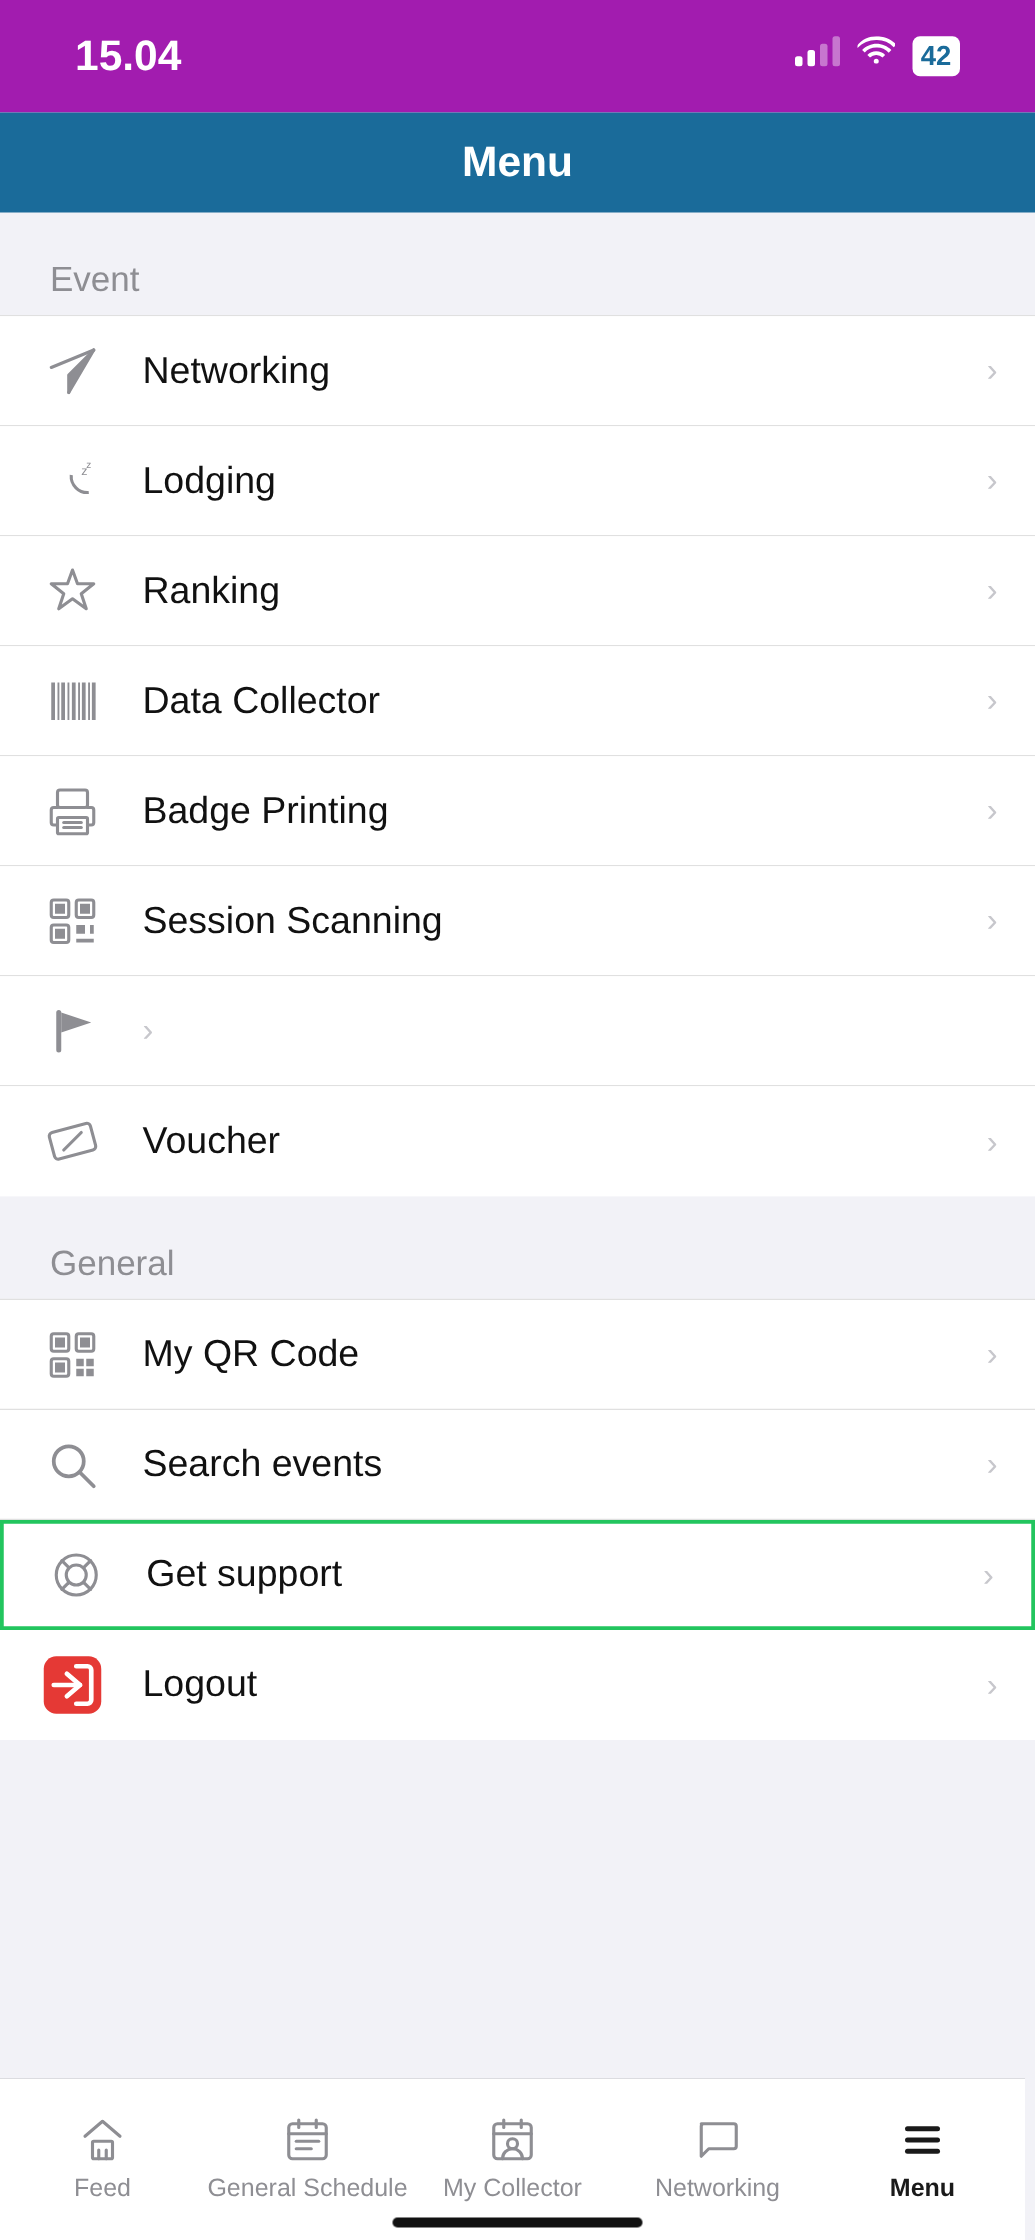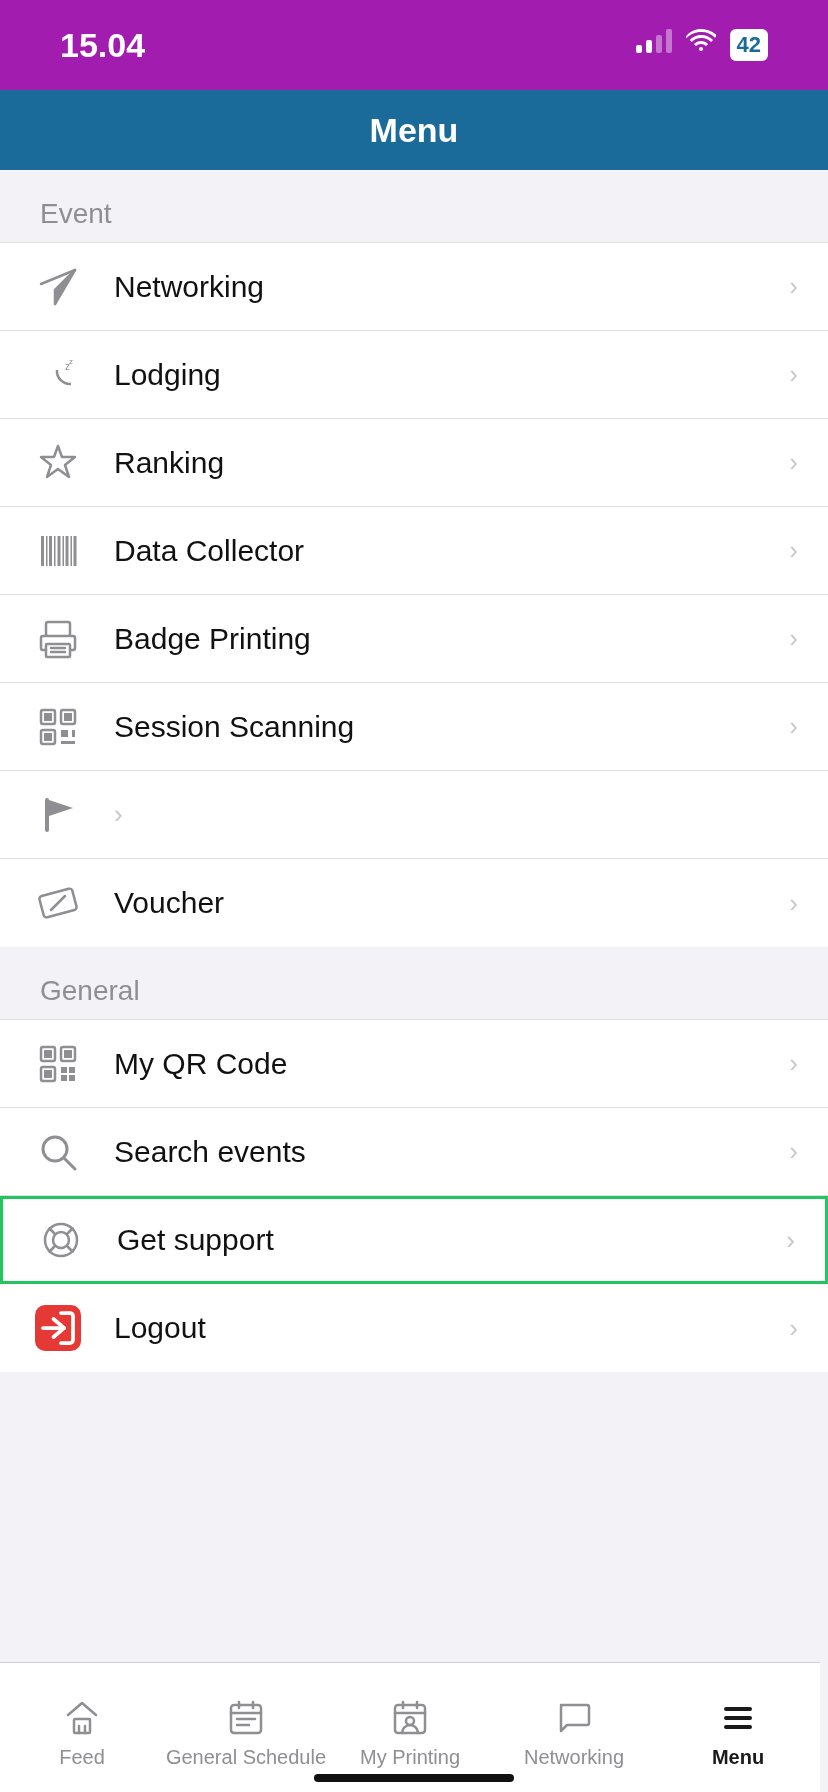--- a/index.html
+++ b/index.html
@@ -147,22 +147,22 @@
     
     .tab-bar {
       position: fixed;
       bottom: 0;
       left: 0;
       width: 820px;
       background: white;
       border-top: 1px solid #d1d1d6;
       height: 130px;
       display: flex;
-      align-items: center;
-      padding-top: 10px;
+      align-items: flex-start;
+      padding-top: 27px;
     }
     .tab-item {
       flex: 1;
       display: flex;
       flex-direction: column;
       align-items: center;
       gap: 6px;
       cursor: pointer;
     }
     .tab-icon {
@@ -192,20 +192,21 @@
       left: 50%;
       transform: translateX(-50%);
       width: 200px;
       height: 8px;
       background: #111;
       border-radius: 10px;
     }
 
     .menu-section {
       margin-bottom: 0;
+      margin-top: 10px;
     }
     .content-area {
       padding-bottom: 140px;
     }
   </style>
 </head>
 <body>
 
 <div class="status-bar">
   <span class="status-time">15.04</span>
@@ -446,21 +447,21 @@
     <div class="tab-icon">
       <svg viewBox="0 0 38 38" fill="none" stroke="#8e8e93" stroke-width="2.5" stroke-linecap="round" stroke-linejoin="round">
         <rect x="4" y="6" width="30" height="28" rx="3"></rect>
         <line x1="4" y1="14" x2="34" y2="14"></line>
         <line x1="12" y1="3" x2="12" y2="9"></line>
         <line x1="26" y1="3" x2="26" y2="9"></line>
         <circle cx="19" cy="22" r="4"></circle>
         <path d="M11 34a8 8 0 0 1 16 0"></path>
       </svg>
     </div>
-    <span class="tab-label">My Printing</span>
+    <span class="tab-label">My Collector</span>
   </div>
 
   <div class="tab-item">
     <div class="tab-icon">
       <svg viewBox="0 0 38 38" fill="none" stroke="#8e8e93" stroke-width="2.5" stroke-linecap="round" stroke-linejoin="round">
         <path d="M6 6h26a2 2 0 0 1 2 2v16a2 2 0 0 1-2 2H12l-6 6V8a2 2 0 0 1 2-2z"></path>
       </svg>
     </div>
     <span class="tab-label">Networking</span>
   </div>

